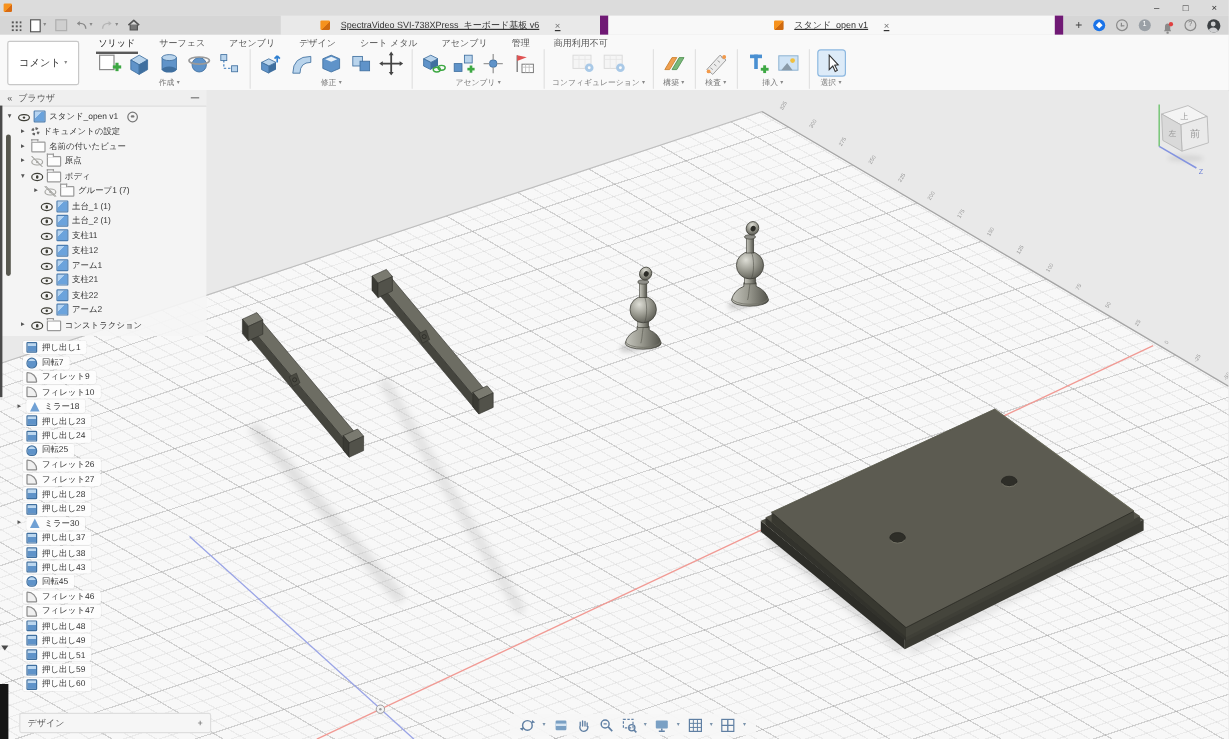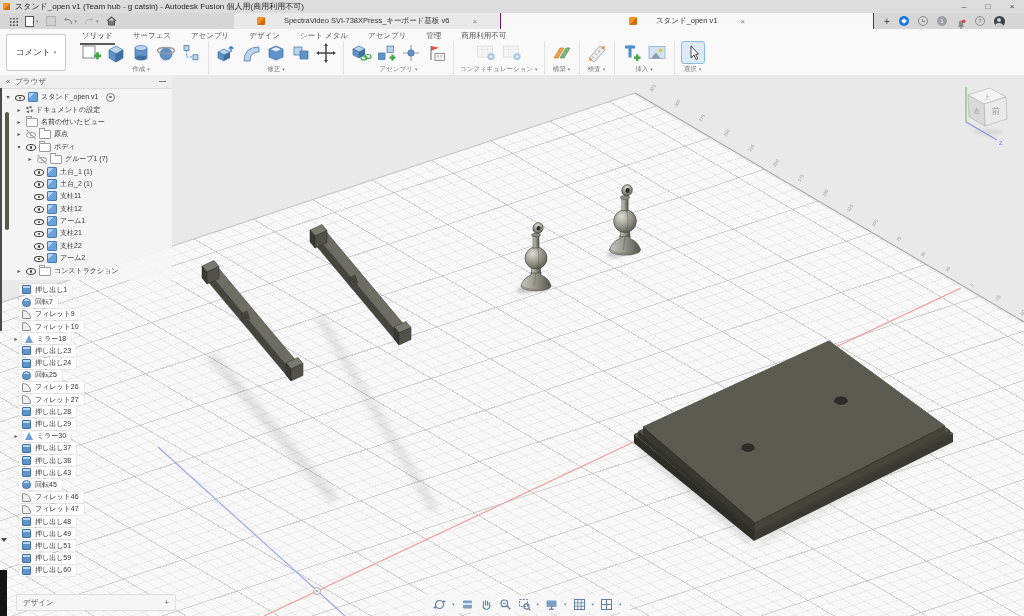--- a/index.html
+++ b/index.html
@@ -10,21 +10,21 @@
   .fusion-ico{width:7px;height:7px;background:linear-gradient(135deg,#f6921e 0 55%,#d86a12 55%);margin:0 5px 0 3px;border-radius:1px;flex:none;}
   .wincontrols{margin-left:auto;display:flex;align-items:center;}
   .wincontrols span{width:24px;text-align:center;font-size:8px;color:#333;}
   
   .tabbar{position:absolute;top:13px;left:0;right:0;height:16px;background:#d6d6d6;display:flex;align-items:center;}
   .qat{display:flex;align-items:center;gap:7px;padding:0 9px;width:216px;flex:none;}
   .appsgrid{width:9px;height:9px;background-image:radial-gradient(#555 1px,transparent 1.3px);background-size:3.3px 3.3px;}
   .fileicon{width:7px;height:9px;background:#fff;border:1px solid #555;}
   .saveicon{width:8px;height:8px;background:#cfcfcf;border:1px solid #b0b0b0;}
   .caret{font-size:5px;color:#888;line-height:1;}
-  .doc-tab{height:16px;display:flex;align-items:center;justify-content:center;gap:19px;font-size:7.5px;color:#333;flex:none;border-right:1px solid #701a75;}
+  .doc-tab{height:16px;display:flex;align-items:center;justify-content:center;gap:9px;font-size:7.5px;color:#333;flex:none;border-right:7px solid #701a75;text-decoration:underline;}
   .tab1{width:266px;background:#e9e9e9;}
   .tab2{width:372px;background:#f8f8f8;}
   .cube-orange{width:8px;height:8px;background:linear-gradient(135deg,#f6921e 0 55%,#cf6a10 55%);border-radius:1px;flex:none;}
   .tabclose{color:#777;font-size:8px;margin-left:4px;}
   .tabbar-right{display:flex;align-items:center;gap:9px;margin-left:10px;}
   .plusbtn{font-size:10px;color:#444;}
   .circ{width:10px;height:10px;border-radius:50%;flex:none;position:relative;}
   .circ.blue{background:#1a73e8;}
   .circ.blue::after{content:"";position:absolute;left:3px;top:3px;width:4px;height:4px;background:#fff;transform:rotate(45deg);}
   .circ.clock{border:1px solid #8a8a8a;width:8px;height:8px;}
@@ -99,21 +99,20 @@
   .navbar{position:absolute;left:425px;bottom:3px;height:18px;display:flex;align-items:center;gap:6px;
           background:rgba(246,246,246,.92);border-radius:3px;padding:0 8px;}
   .navbar svg{display:block;}
   .ncaret{font-size:5px;color:#7a93ab;line-height:1;}
 </style>
 </head>
 <body>
 
 <div class="titlebar">
   <span class="fusion-ico"></span>
-  <span>スタンド_open v1 (Team hub - g catsin) - Autodesk Fusion 個人用(商用利用不可)</span>
   <div class="wincontrols">
     <span>–</span>
     <span>□</span>
     <span>×</span>
   </div>
 </div>
 
 <div class="tabbar">
   <div class="qat">
     <span class="appsgrid"></span>

